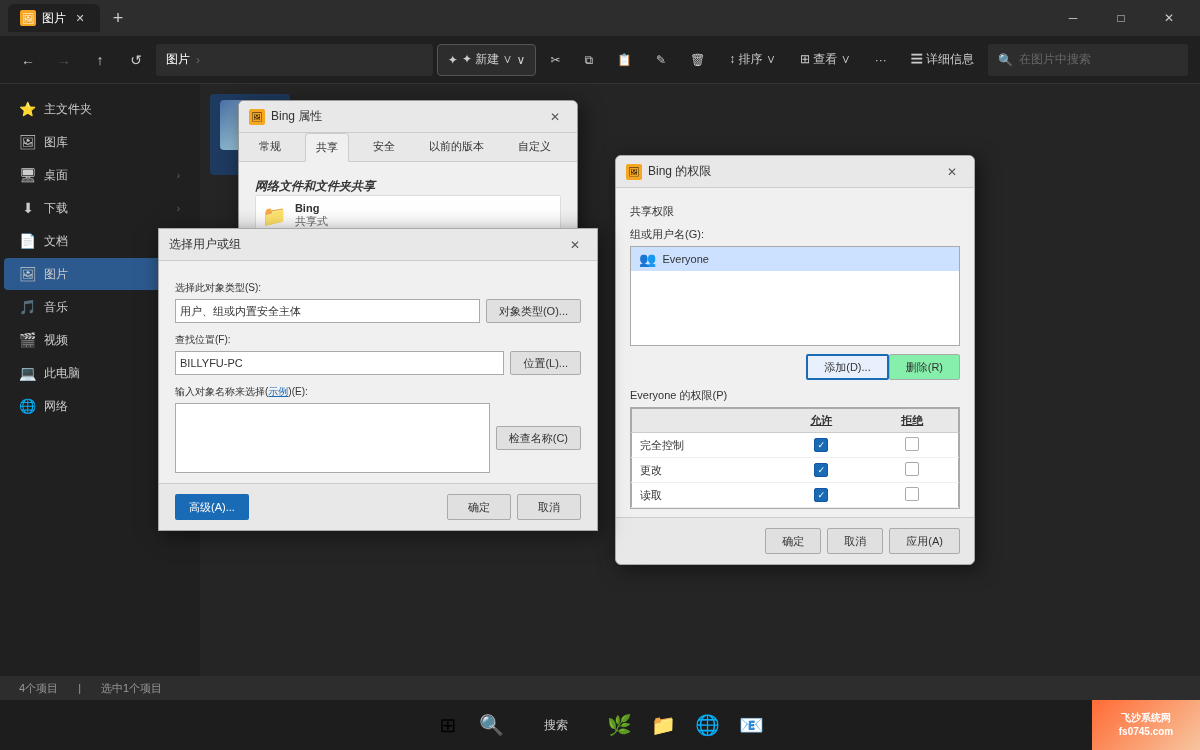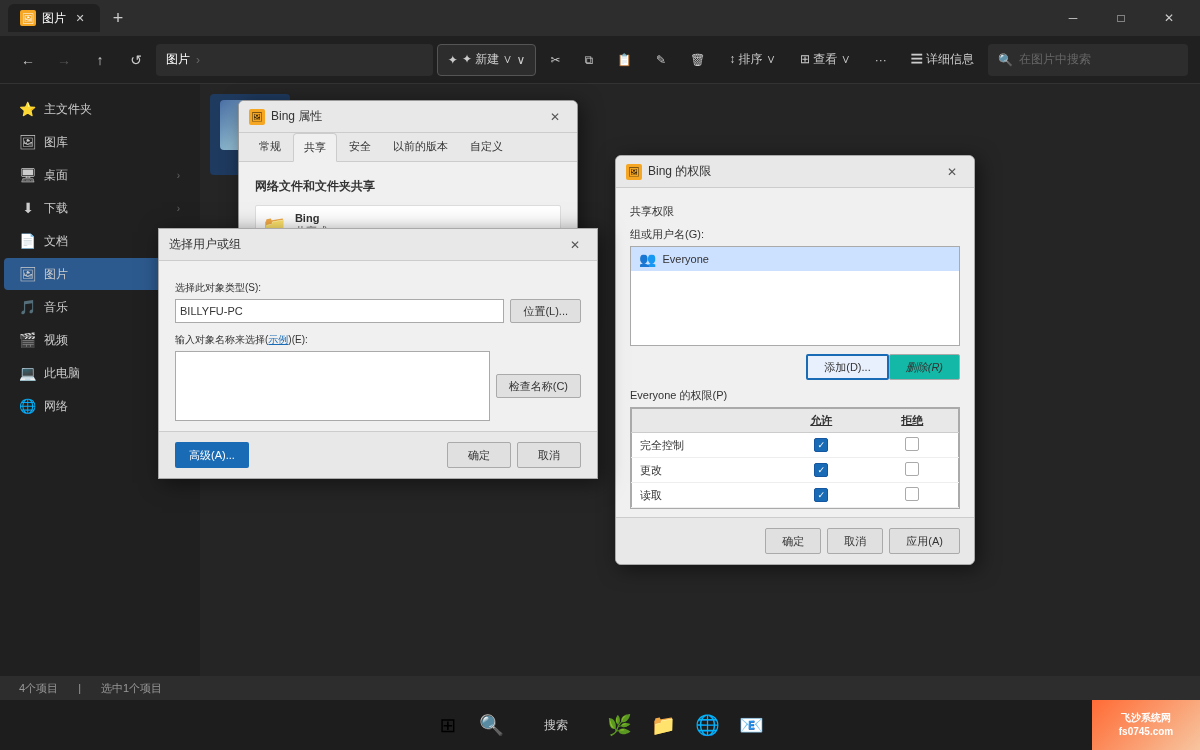--- a/index.html
+++ b/index.html
@@ -311,21 +311,21 @@
       cursor: pointer;
       color: #555;
       font-size: 12px;
       border-radius: 3px;
     }
     .dialog-tabs {
       display: flex;
       background: #e8e8e8;
       border-bottom: 1px solid #ccc;
       padding: 0 10px;
-      gap: 2px;
+      gap: 14px;
     }
     .dialog-tab {
       padding: 6px 10px;
       font-size: 11px;
       color: #333;
       cursor: pointer;
       border-radius: 4px 4px 0 0;
     }
     .dialog-tab.active {
       background: #f0f0f0;
@@ -334,21 +334,21 @@
       margin-bottom: -1px;
     }
     .dialog-body {
       padding: 16px;
       background: #f0f0f0;
     }
     .section-title {
       font-size: 12px;
       font-weight: bold;
       color: #333;
-      margin-bottom: 10px;
+      font-style: italic;
     }
     .share-item {
       display: flex;
       align-items: center;
       gap: 8px;
       padding: 6px;
       background: #fff;
       border: 1px solid #ddd;
       border-radius: 2px;
       margin-bottom: 6px;
@@ -504,28 +504,27 @@
       border: 2px solid #1a6bb5;
       color: #333;
       font-size: 11px;
       cursor: pointer;
       border-radius: 2px;
       font-family: inherit;
     }
     .perms-remove-btn {
       height: 26px;
       padding: 0 16px;
-      background: #14b8a6;
+      background: #86efac;
       border: 1px solid #aaa;
       color: #333;
       font-size: 11px;
       cursor: pointer;
       border-radius: 2px;
       font-family: inherit;
-      font-style: italic;
     }
     .perms-table {
       width: 100%;
       border-collapse: collapse;
       font-size: 11px;
       border: 1px solid #aaa;
     }
     .perms-table th {
       background: #e8e8e8;
       padding: 4px 8px;
@@ -786,20 +785,25 @@
   </div>
 </div>
 
 <div class="dialog-select-user">
   <div class="dialog-title-bar">
     <span class="dialog-title-text">选择用户或组</span>
     <div class="dialog-close-btn">✕</div>
   </div>
   <div style="padding:10px 16px;">
     <div class="dialog-field-label">选择此对象类型(S):</div>
+    <div class="dialog-input-row">
+      <input class="dialog-input" type="text" readonly="" value="用户、组或内置安全主体" style="">
+      <button class="dialog-btn">对象类型(O)...</button>
+    </div>
+    <div class="dialog-field-label">查找位置(F):</div>
     <div class="dialog-input-row">
       <input class="dialog-input" type="text" readonly="" value="BILLYFU-PC" style="">
       <button class="dialog-btn">位置(L)...</button>
     </div>
     <div class="dialog-field-label">
       输入对象名称来选择(<span style="color:#1a6bb5;text-decoration:underline;cursor:pointer;">示例</span>)(E):
     </div>
     <div class="dialog-input-row">
       <textarea class="dialog-textarea" style=""></textarea>
       <button class="dialog-btn">检查名称(C)</button>

